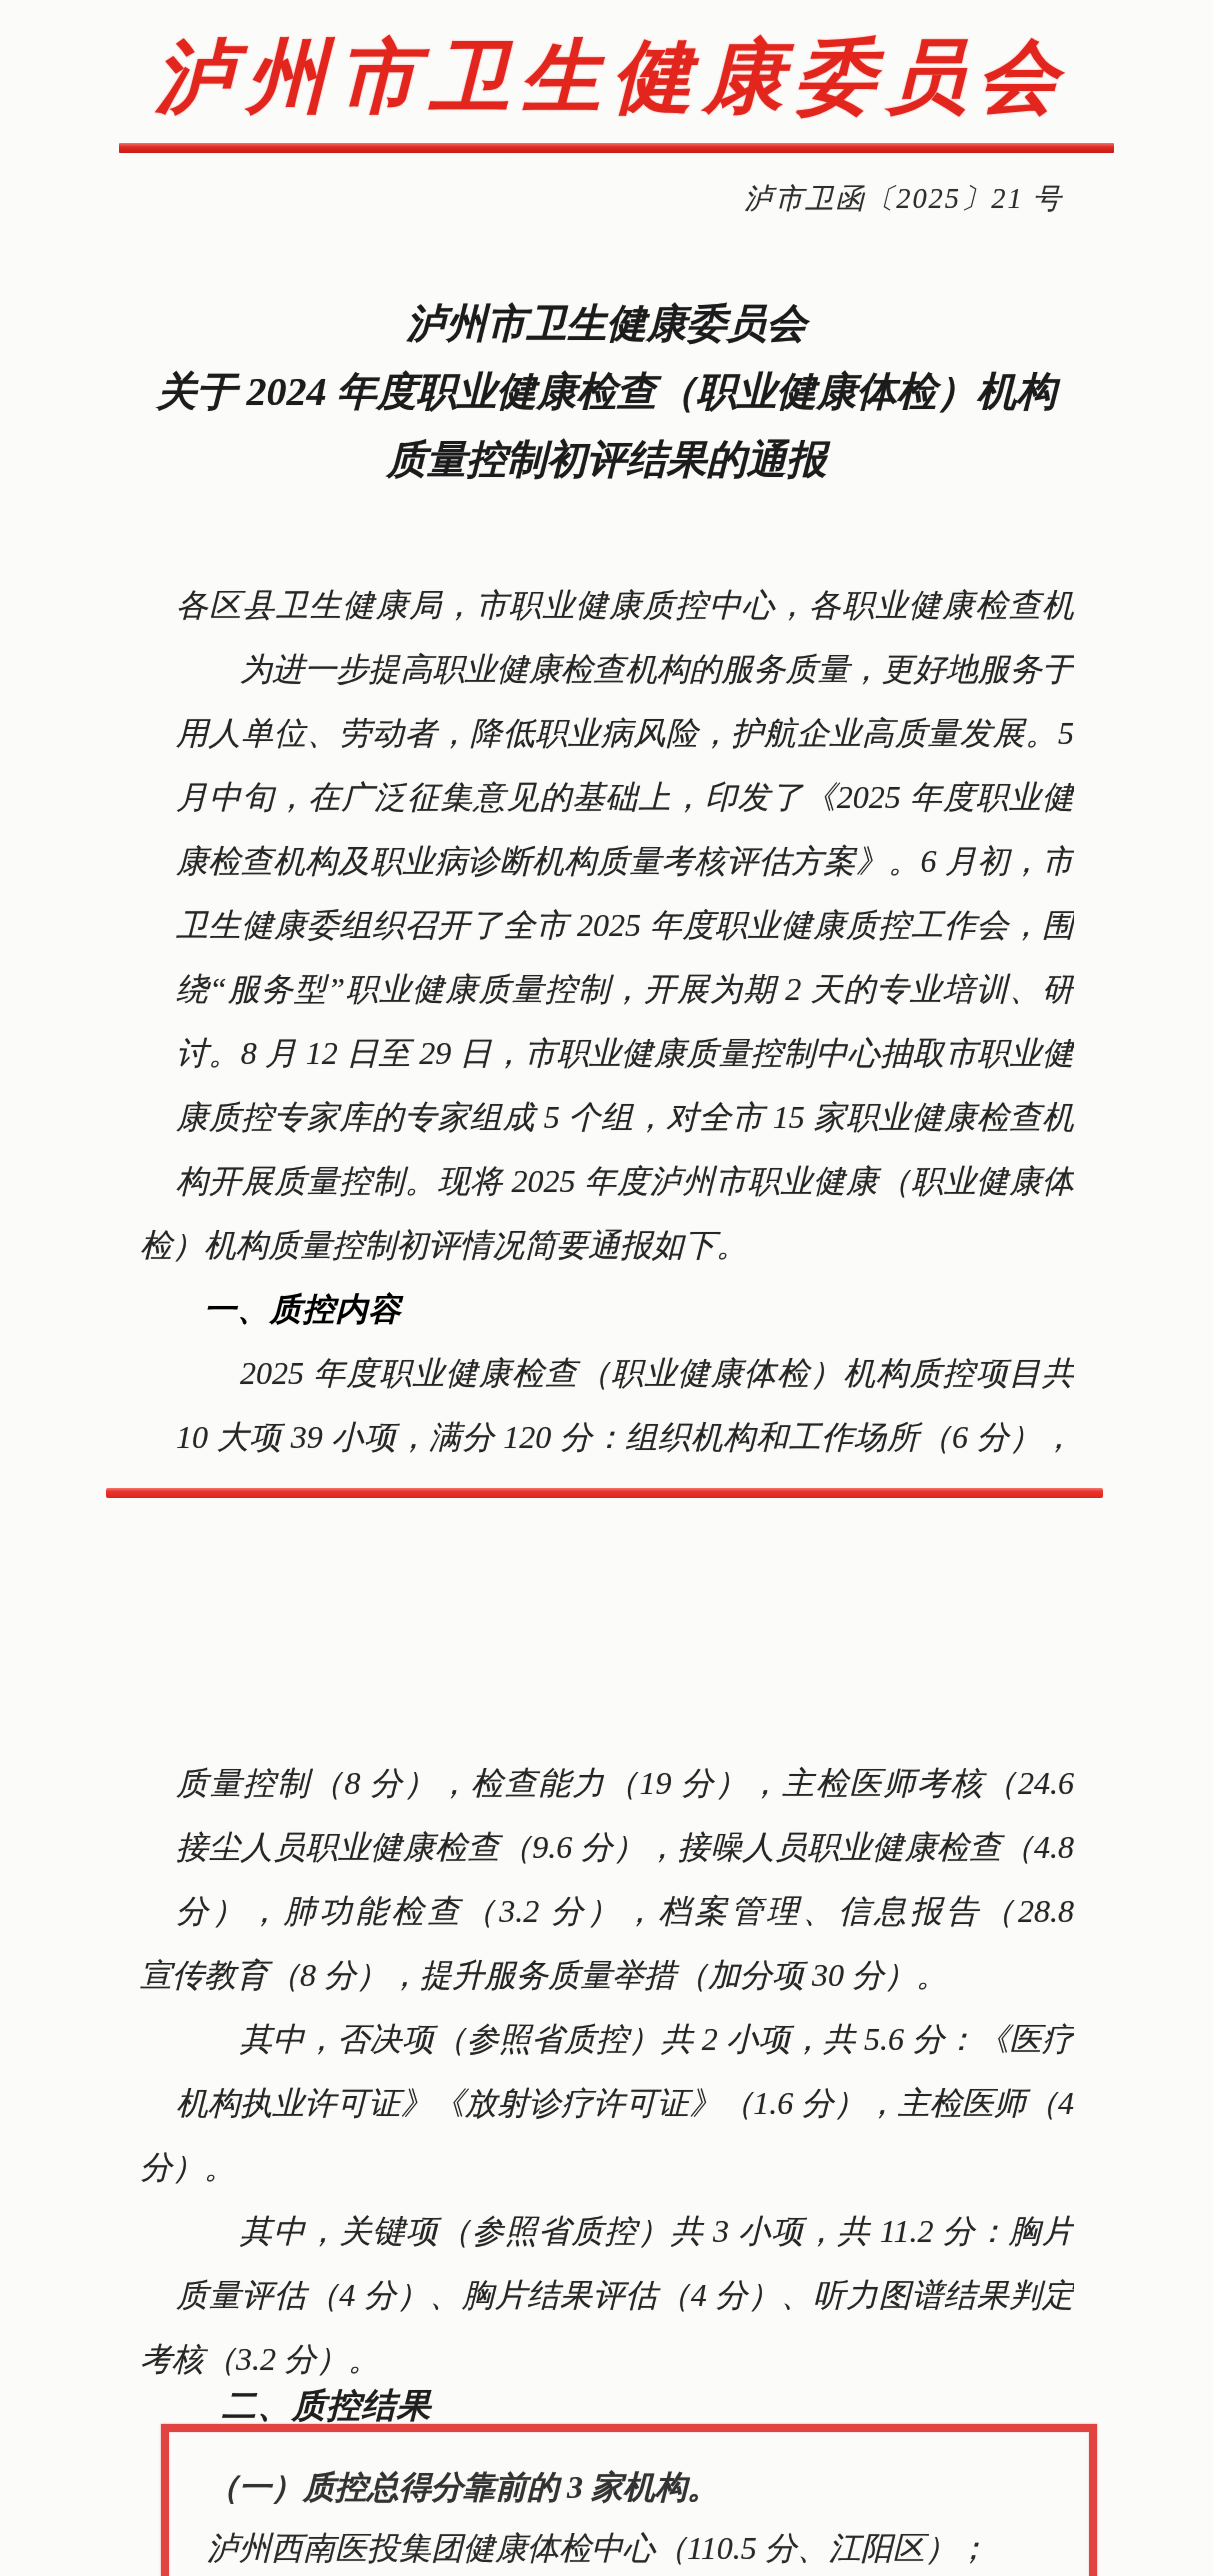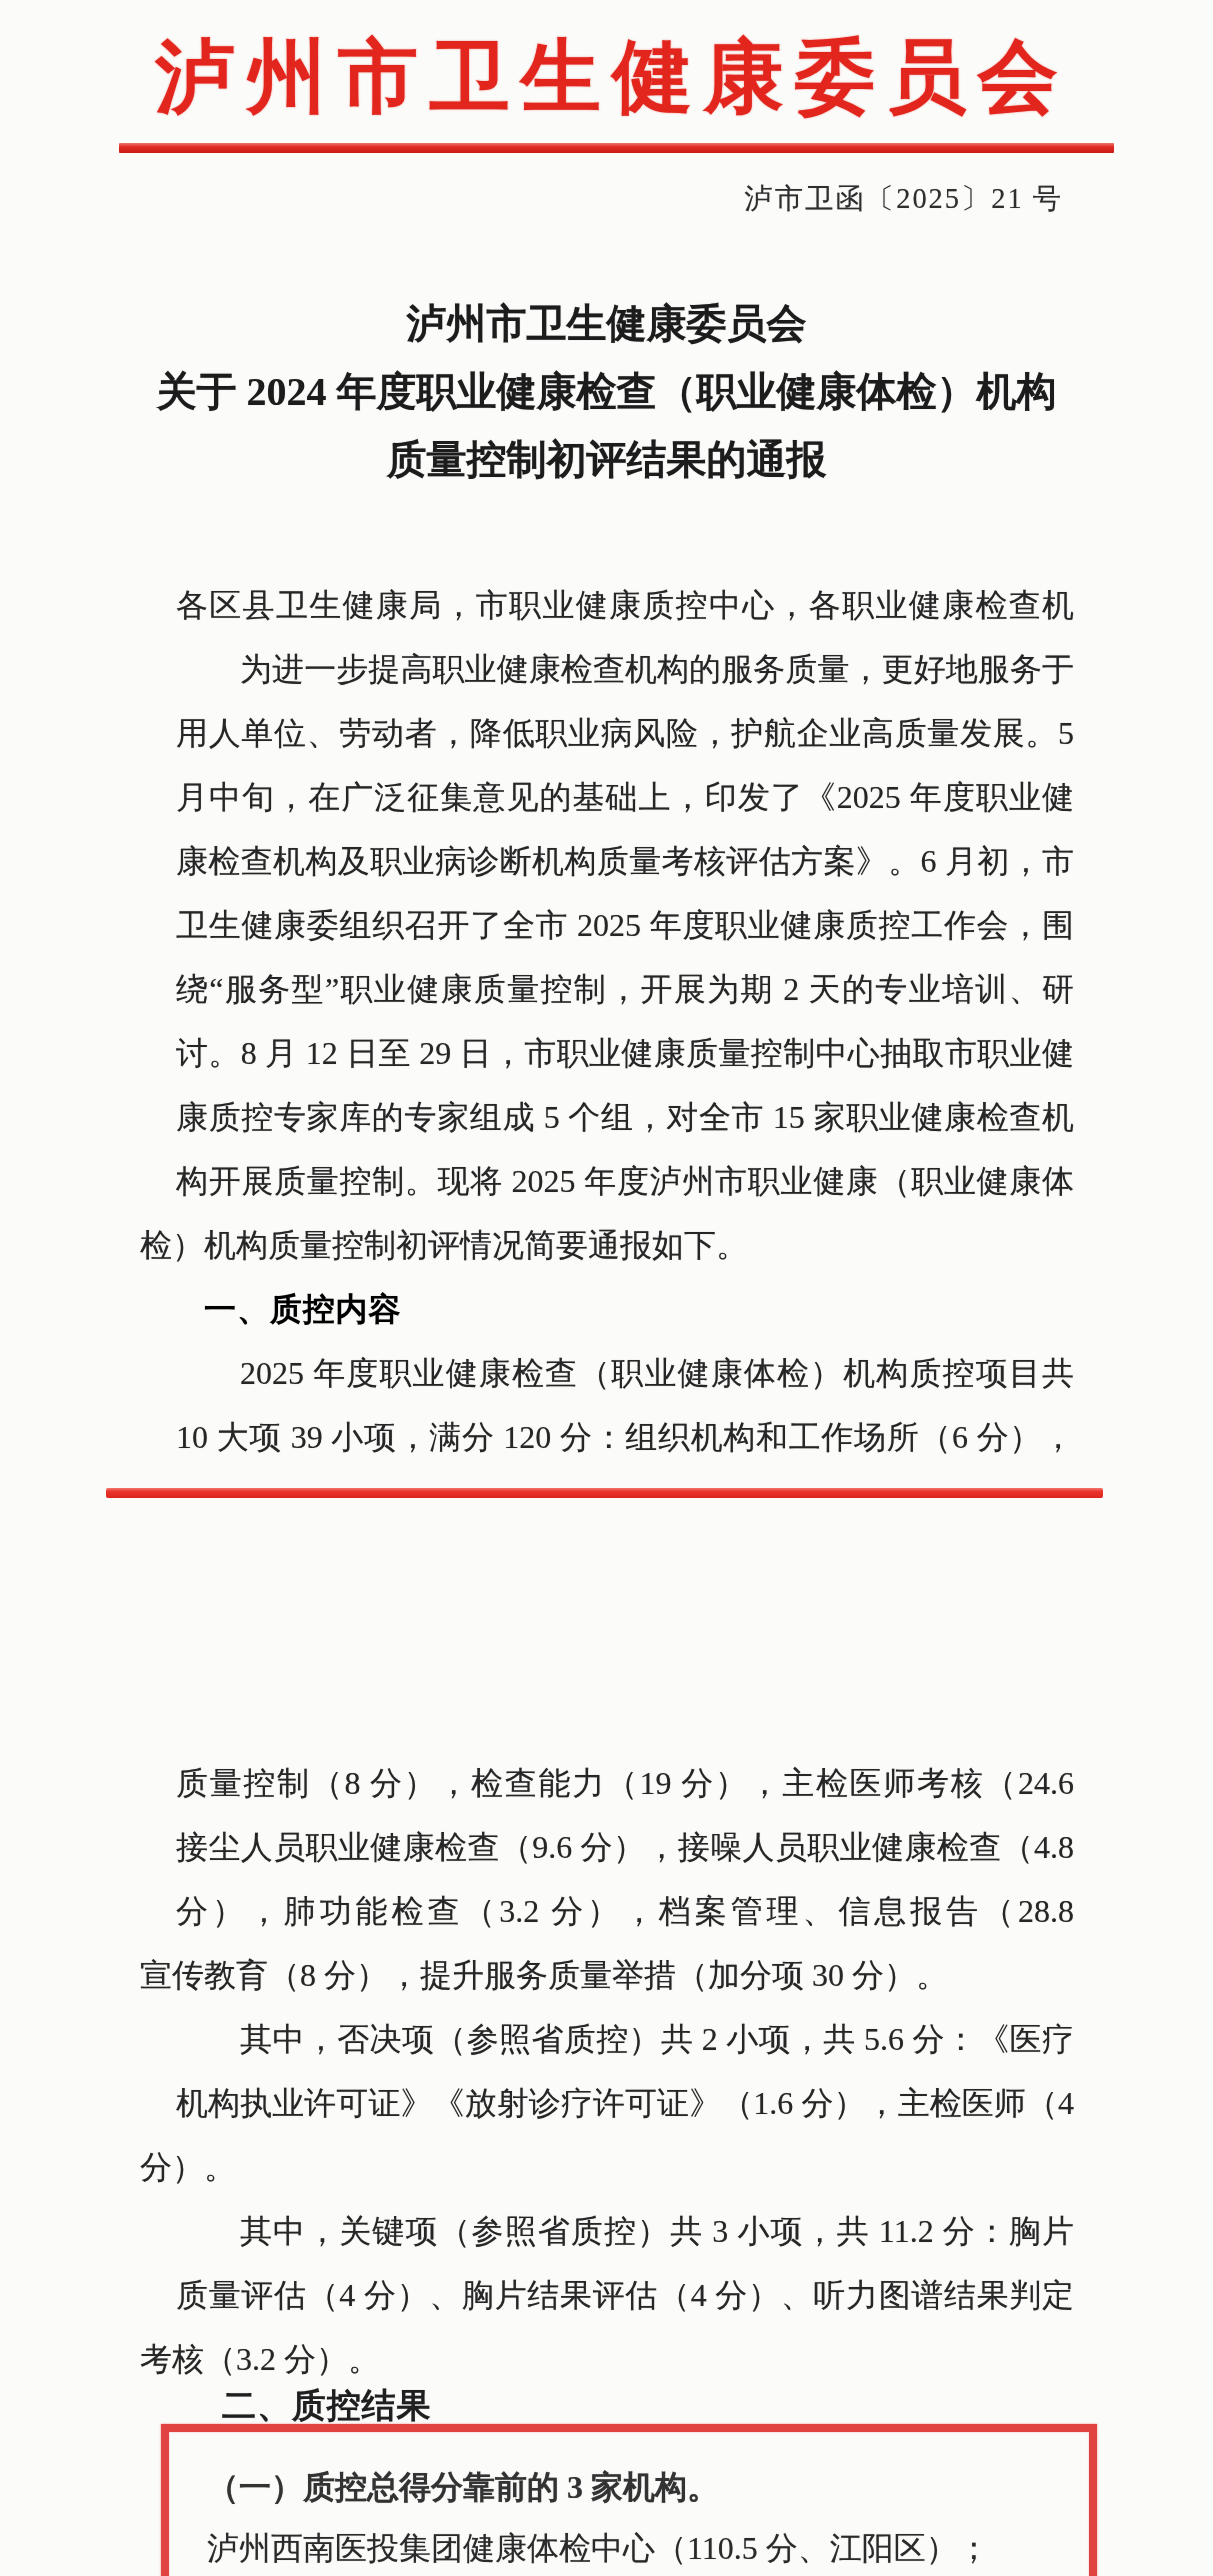--- a/index.html
+++ b/index.html
@@ -14,20 +14,21 @@
   body{
     font-family:"Liberation Serif","DejaVu Serif",serif;
     background:#ffffff;
   }
   .page{
     position:relative;
     width:1213px;
     height:2576px;
     background:var(--paper);
     overflow:hidden;
+    font-style:italic;
   }
   
   .org-title{
     position:absolute;
     top:25px;left:0;width:100%;
     text-align:center;
     color:var(--header_red);
     font-size:80px;
     font-weight:700;
     letter-spacing:11.4px;

